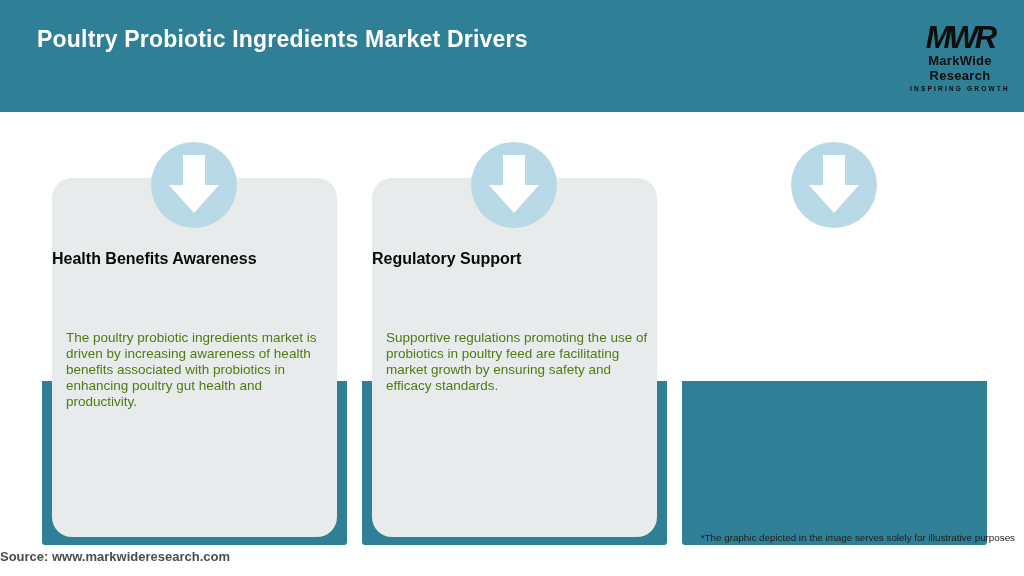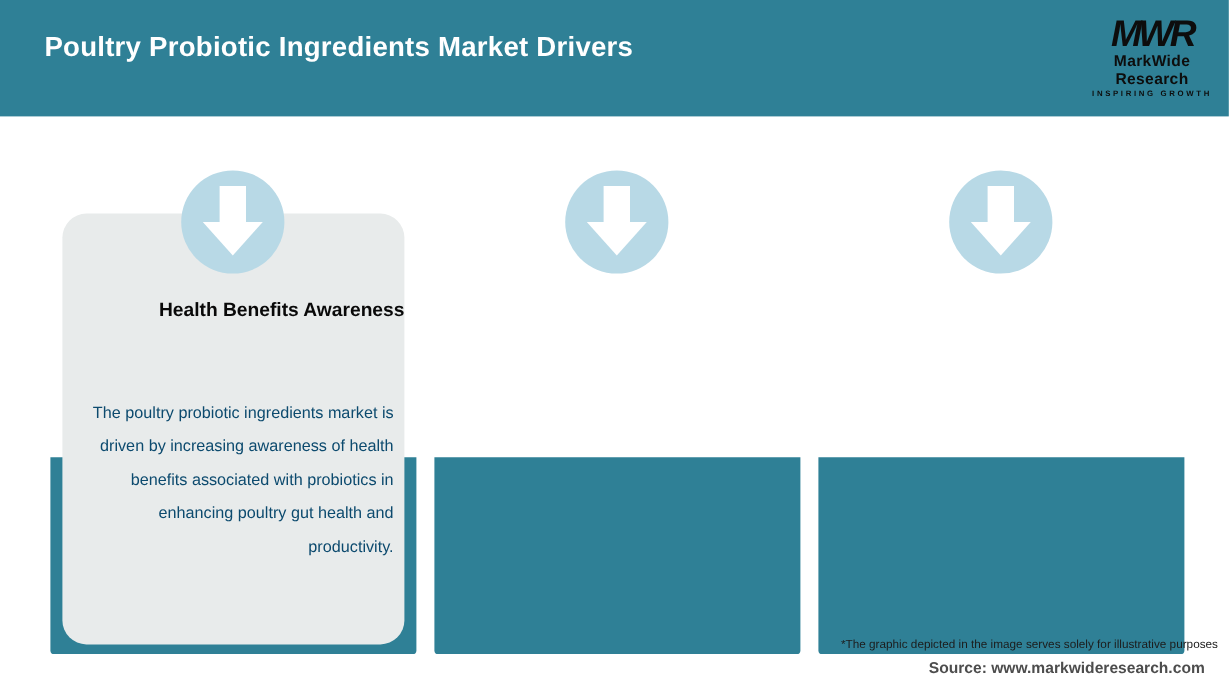--- a/index.html
+++ b/index.html
@@ -7,29 +7,29 @@
   body {
     font-family: "Liberation Sans", sans-serif;
     background: #ffffff;
     position: relative;
     overflow: hidden;
   }
   .page { position: absolute; inset: 0; width: 1024px; height: 576px; }
 
   
   .header {
-    position: absolute; left: 0; top: 0; width: 1024px; height: 97px;
+    position: absolute; left: 0; top: 0; width: 1024px; height: 112px;
     background: #2f8096;
   }
   .page-title {
     position: absolute; left: 37px; top: 26px;
     color: #ffffff; font-size: 23px; font-weight: bold; letter-spacing: 0.2px;
   }
   .logo {
-    position: absolute; right: 14px; top: 12px; width: 100px;
+    position: absolute; right: 14px; top: 22px; width: 100px;
     text-align: center; color: #0d0d0d;
   }
   .logo-acronym {
     font-size: 31px; font-weight: 800; font-style: italic;
     letter-spacing: -3px; line-height: 32px;
   }
   .logo-name { font-size: 13px; font-weight: bold; letter-spacing: 0.3px; margin-top: -1px; }
   .logo-tagline { font-size: 6.5px; font-weight: bold; letter-spacing: 2.2px; margin-top: 2px; }
 
   
@@ -39,46 +39,46 @@
   .frame {
     position: absolute; left: 0; top: 381px; width: 305px; height: 164px;
     background: #2f8096; border-radius: 0 0 3px 3px;
   }
   .card {
     position: absolute; left: 10px; top: 178px; width: 285px; height: 359px;
     background: #e8ebeb; border-radius: 20px;
   }
   .card-title {
     position: absolute; left: 0; top: 72px; width: 100%;
-    text-align: right; font-size: 16px; font-weight: bold; color: #090909;
+    text-align: left; font-size: 16px; font-weight: bold; color: #090909;
   }
   .card-desc {
     position: absolute; left: 14px; top: 152px; width: 262px;
-    font-size: 13.5px; line-height: 28px; color: #0c4a6e; text-align: right;
+    font-size: 13.5px; line-height: 16px; color: #4d7c0f; text-align: left;
   }
 
   
   .badge {
     position: absolute; left: 109px; top: 142px; width: 86px; height: 86px;
     background: #b8d9e6; border-radius: 50%;
   }
   .badge .stem {
     position: absolute; left: 32px; top: 13px; width: 22px; height: 31px;
     background: #ffffff;
   }
   .badge .head {
     position: absolute; left: 18px; top: 43px; width: 0; height: 0;
     border-left: 25px solid transparent; border-right: 25px solid transparent;
     border-top: 28px solid #ffffff;
   }
 
   
   .source {
     position: absolute; left: 0; top: 549px; width: 1004px;
-    text-align: right; font-size: 13px; font-weight: bold; color: #4d4d4d;
+    text-align: left; font-size: 13px; font-weight: bold; color: #4d4d4d;
   }
   .disclaimer {
     position: absolute; right: 9px; top: 532px;
     font-size: 9.8px; color: #1c1c1c;
   }
 </style>
 </head>
 <body>
 
 <div class="page">
@@ -99,20 +99,24 @@
       <p class="card-desc">The poultry probiotic ingredients market is driven by increasing awareness of health benefits associated with probiotics in enhancing poultry gut health and productivity.</p>
     </div>
     <div class="badge">
       <span class="stem"></span>
       <span class="head"></span>
     </div>
   </section>
 
   <section class="card-group g2">
     <div class="frame"></div>
+    <div class="card">
+      <h2 class="card-title">Regulatory Support</h2>
+      <p class="card-desc">Supportive regulations promoting the use of probiotics in poultry feed are facilitating market growth by ensuring safety and efficacy standards.</p>
+    </div>
     <div class="badge">
       <span class="stem"></span>
       <span class="head"></span>
     </div>
   </section>
 
   <section class="card-group g3">
     <div class="frame"></div>
     <div class="badge">
       <span class="stem"></span>

